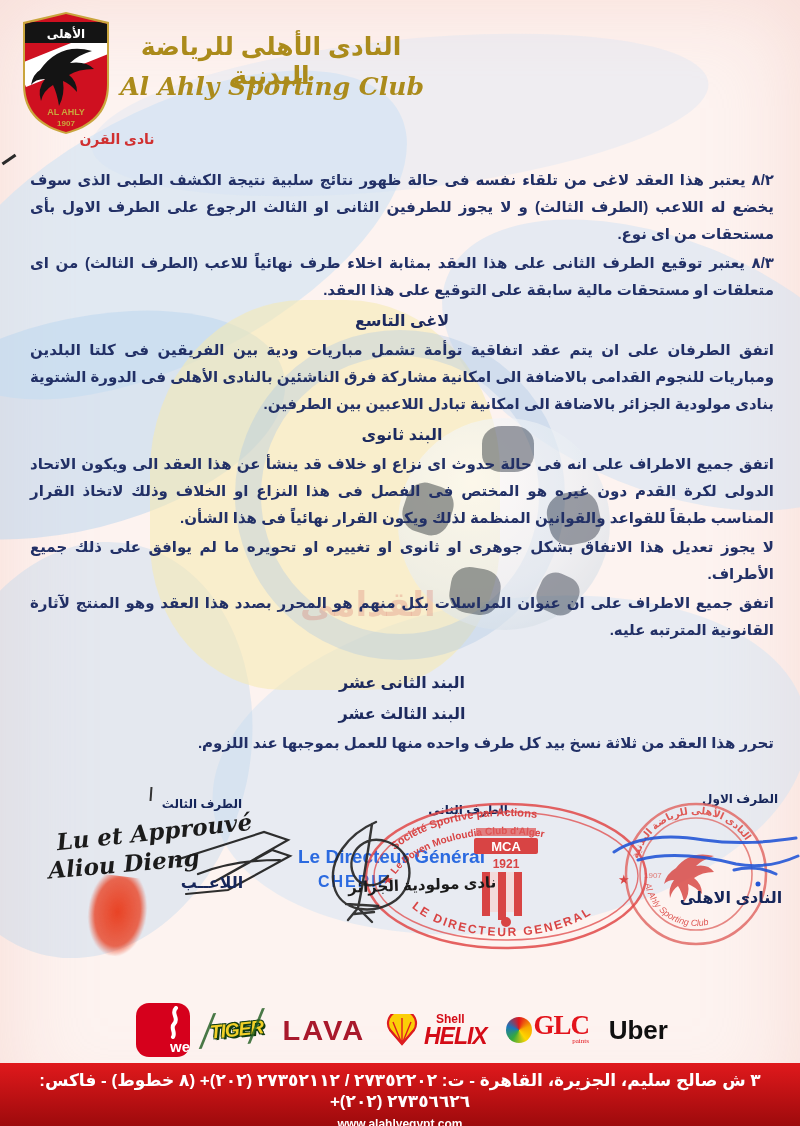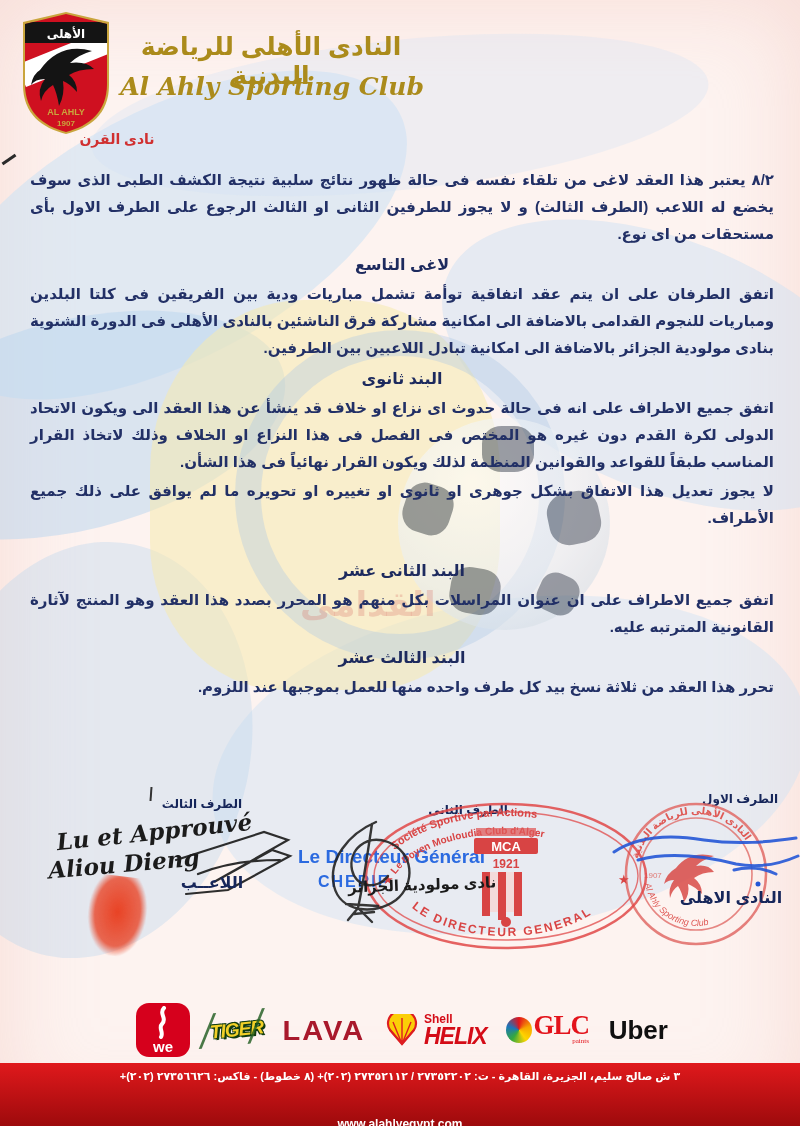--- a/index.html
+++ b/index.html
@@ -69,42 +69,42 @@
   .dir2{left:318px;top:873px;font-size:16px;letter-spacing:2px;}
   .svg-abs{position:absolute;z-index:3;}
   .mca-overlay{position:absolute;left:348px;top:876px;z-index:4;direction:rtl;color:#1a1a1a;
                font-weight:bold;font-size:15px;transform:rotate(-2deg);letter-spacing:1px;}
   .fingerprint{position:absolute;left:88px;top:876px;width:58px;height:80px;z-index:3;
                transform:rotate(7deg);filter:blur(.6px);
                background:radial-gradient(ellipse at 50% 45%, rgba(233,58,26,.95) 0%, rgba(233,58,26,.75) 55%, rgba(233,58,26,0) 72%);}
   
   .sponsors{position:absolute;left:136px;top:1002px;width:532px;height:56px;z-index:2;
             display:flex;align-items:center;justify-content:space-between;}
-  .we-box{width:54px;height:54px;background:#d6001c;border-radius:13px;position:relative;text-align:center;}
+  .we-box{width:54px;height:54px;background:#d6001c;border-radius:13px;position:relative;text-align:right;}
   .we-box span{position:absolute;left:0;right:0;bottom:2px;color:#fff;font-size:15px;font-weight:bold;}
   .tiger{position:relative;transform:rotate(-6deg);font-style:italic;font-weight:800;font-size:19px;
          color:#f2d028;letter-spacing:-1px;
          text-shadow:-1px -1px 0 #123c12,1px -1px 0 #123c12,-1px 1px 0 #123c12,1px 1px 0 #123c12,2px 2px 0 #123c12;}
   .tiger i{position:absolute;left:-4px;top:-8px;width:46px;height:34px;border-left:3px solid #1d5a1d;
            border-right:3px solid #1d5a1d;transform:skewX(-28deg);opacity:.8;}
   .lava{font-size:29px;font-weight:800;color:#a9192c;letter-spacing:2px;transform:scaleY(.95);}
   .shell{display:flex;align-items:center;gap:5px;}
   .shell-word{line-height:1;color:#d40c17;position:relative;}
-  .shell-word .s1{font-size:12px;font-weight:bold;display:block;}
+  .shell-word .s1{font-size:12px;font-weight:bold;display:block;margin-left:12px;}
   .shell-word .s2{font-size:23px;font-weight:800;font-style:italic;display:block;letter-spacing:-1px;}
   .glc{display:flex;align-items:center;gap:1px;font-family:Liberation Serif, serif;}
   .glc-ball{width:26px;height:26px;border-radius:50%;
             background:conic-gradient(#e3131b,#f7a600,#ffd500,#36a93c,#1b75bb,#e3131b);}
   .glc-text{font-size:27px;font-weight:800;color:#e3131b;letter-spacing:-1px;line-height:.8;}
   .glc-sub{font-size:7px;color:#e3131b;text-align:right;display:block;}
   .uber{font-size:26px;font-weight:600;color:#101010;letter-spacing:0;}
   
   .footer{position:absolute;left:0;right:0;top:1063px;height:63px;z-index:2;
           background:linear-gradient(#e0191c,#9d0a0c);color:#fff;text-align:center;}
-  .f-ar{position:absolute;left:0;right:0;top:7px;direction:rtl;font-size:11px;font-weight:bold;}
+  .f-ar{position:absolute;left:0;right:0;top:7px;direction:rtl;font-size:17px;font-weight:bold;}
   .f-en{position:absolute;left:0;right:0;top:29px;font-size:13.5px;font-weight:bold;}
   .f-web{position:absolute;left:0;right:0;top:54px;font-size:12px;font-weight:bold;}
 </style>
 </head>
 <body>
 
 <div class="page">
 
   <div class="wing w1"></div>
   <div class="wing w2"></div>
@@ -141,27 +141,28 @@
         <text x="48" y="116" font-size="8" font-weight="bold" fill="#caa53d" text-anchor="middle">1907</text>
       </g>
     </svg>
   </div>
   <div class="nickname">نادى القرن</div>
   <div class="callig">النادى الأهلى للرياضة البدنية</div>
   <div class="club-en">Al Ahly Sporting Club</div>
 
   <div class="bodytext">
     <div class="clause p">٨/٢ يعتبر هذا العقد لاغى من تلقاء نفسه فى حالة ظهور نتائج سلبية نتيجة الكشف الطبى الذى سوف يخضع له اللاعب (الطرف الثالث) و لا يجوز للطرفين الثانى او الثالث الرجوع على الطرف الاول بأى مستحقات من اى نوع.</div>
+    <div class="clause p">٨/٣ يعتبر توقيع الطرف الثانى على هذا العقد بمثابة اخلاء طرف نهائياً للاعب (الطرف الثالث) من اى متعلقات او مستحقات مالية سابقة على التوقيع على هذا العقد.</div>
     <div class="clause h">لاغى التاسع</div>
     <div class="clause p">اتفق الطرفان على ان يتم عقد اتفاقية توأمة تشمل مباريات ودية بين الفريقين فى كلتا البلدين ومباريات للنجوم القدامى بالاضافة الى امكانية مشاركة فرق الناشئين بالنادى الأهلى فى الدورة الشتوية بنادى مولودية الجزائر بالاضافة الى امكانية تبادل اللاعبين بين الطرفين.</div>
     <div class="clause h">البند ثانوى</div>
     <div class="clause p">اتفق جميع الاطراف على انه فى حالة حدوث اى نزاع او خلاف قد ينشأ عن هذا العقد الى ويكون الاتحاد الدولى لكرة القدم دون غيره هو المختص فى الفصل فى هذا النزاع او الخلاف وذلك لاتخاذ القرار المناسب طبقاً للقواعد والقوانين المنظمة لذلك ويكون القرار نهائياً فى هذا الشأن.</div>
     <div class="clause p">لا يجوز تعديل هذا الاتفاق بشكل جوهرى او ثانوى او تغييره او تحويره ما لم يوافق على ذلك جميع الأطراف.</div>
+    <div class="clause p">اتفق جميع الاطراف على ان عنوان المراسلات بكل منهم هو المحرر بصدد هذا العقد وهو المنتج لآثارة القانونية المترتبه عليه.</div>
     <div class="clause h mt-lg">البند الثانى عشر</div>
-    <div class="clause p">اتفق جميع الاطراف على ان عنوان المراسلات بكل منهم هو المحرر بصدد هذا العقد وهو المنتج لآثارة القانونية المترتبه عليه.</div>
     <div class="clause h">البند الثالث عشر</div>
     <div class="clause p">تحرر هذا العقد من ثلاثة نسخ بيد كل طرف واحده منها للعمل بموجبها عند اللزوم.</div>
   </div>
 
   <div class="art1"></div>
   <div class="art2"></div>
 
   <div class="sig-title t-first">الطرف الاول</div>
   <svg class="svg-abs" style="left:620px;top:798px;" width="152" height="152" viewBox="0 0 152 152">
     <defs>

